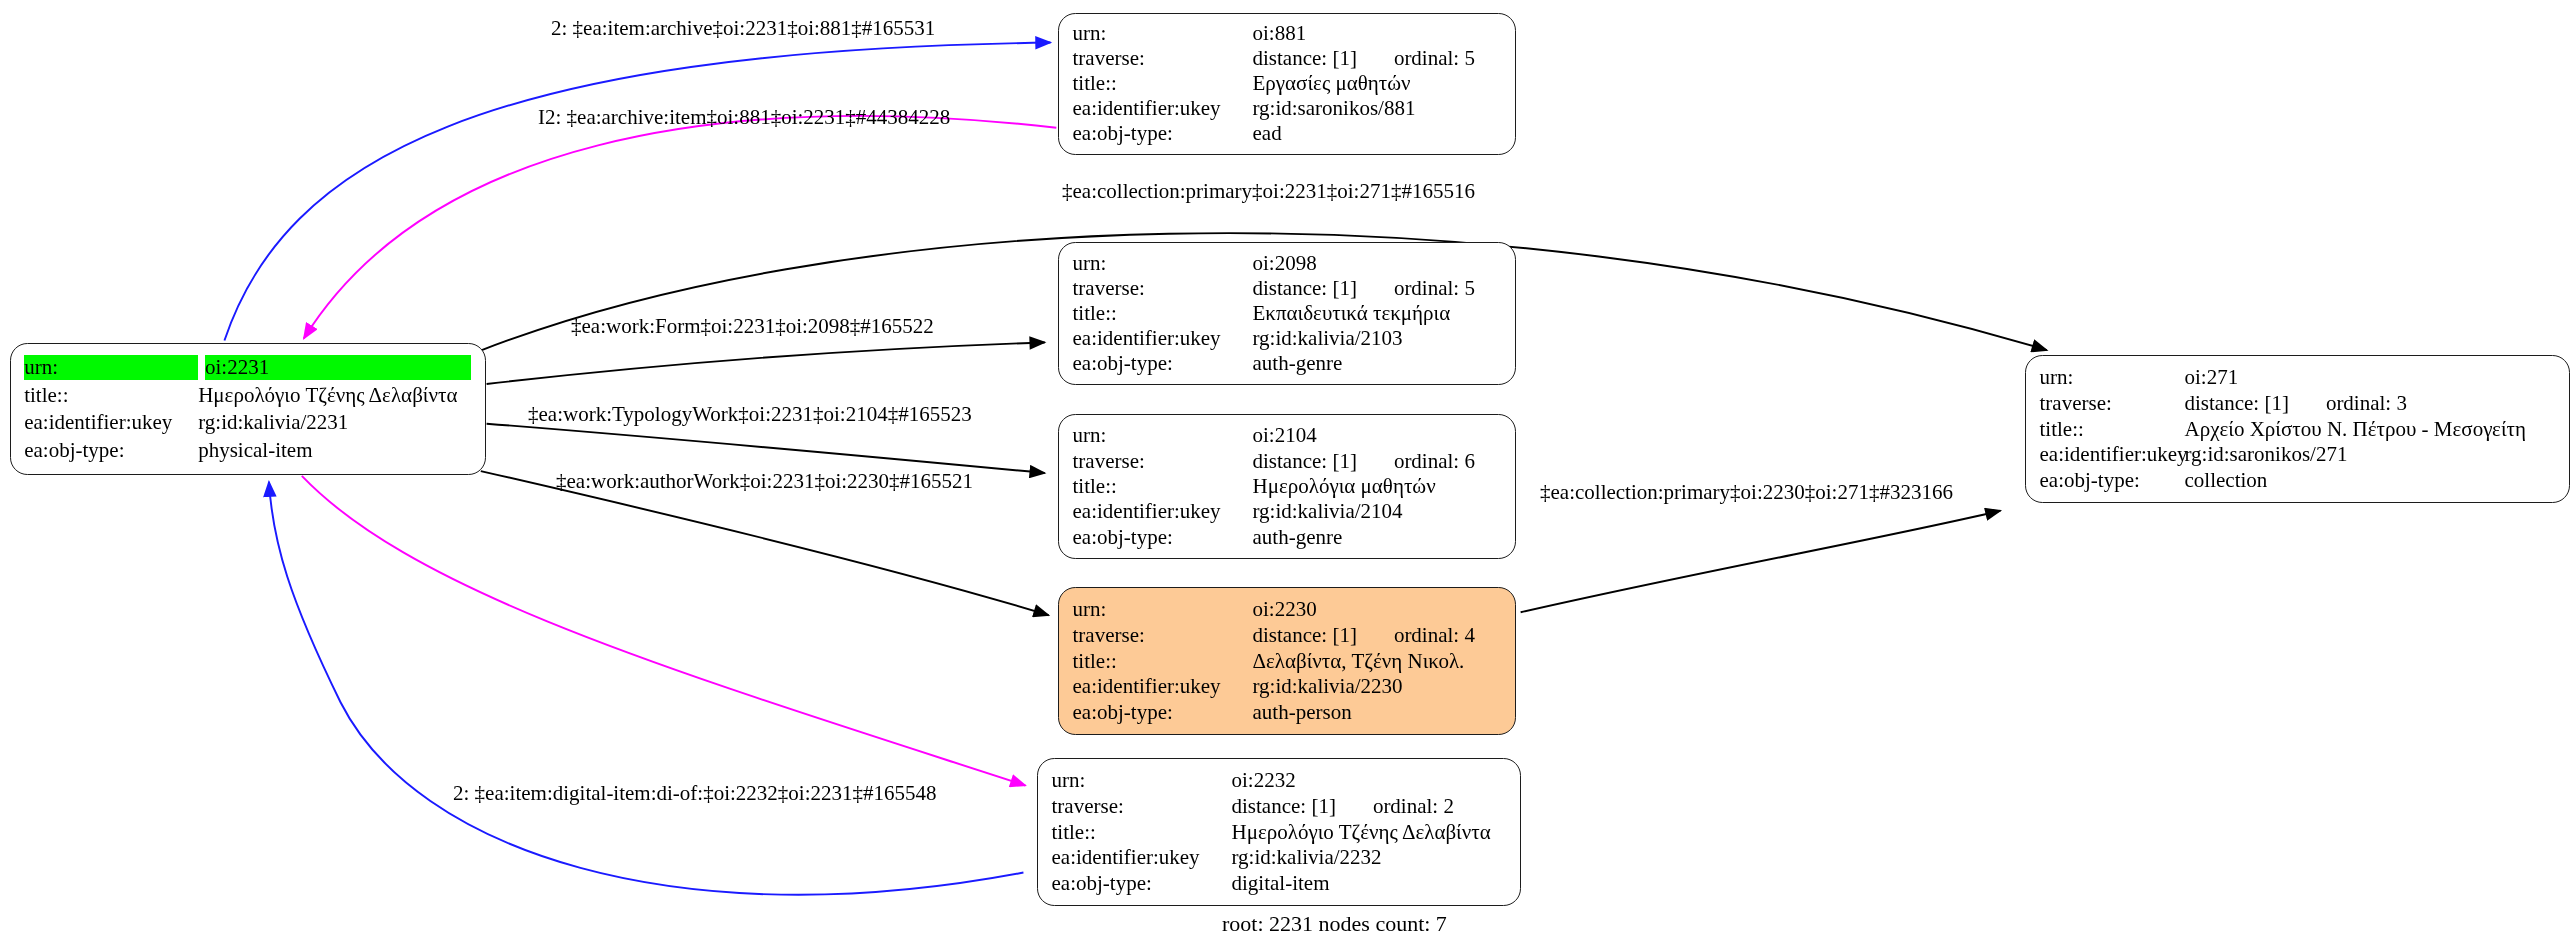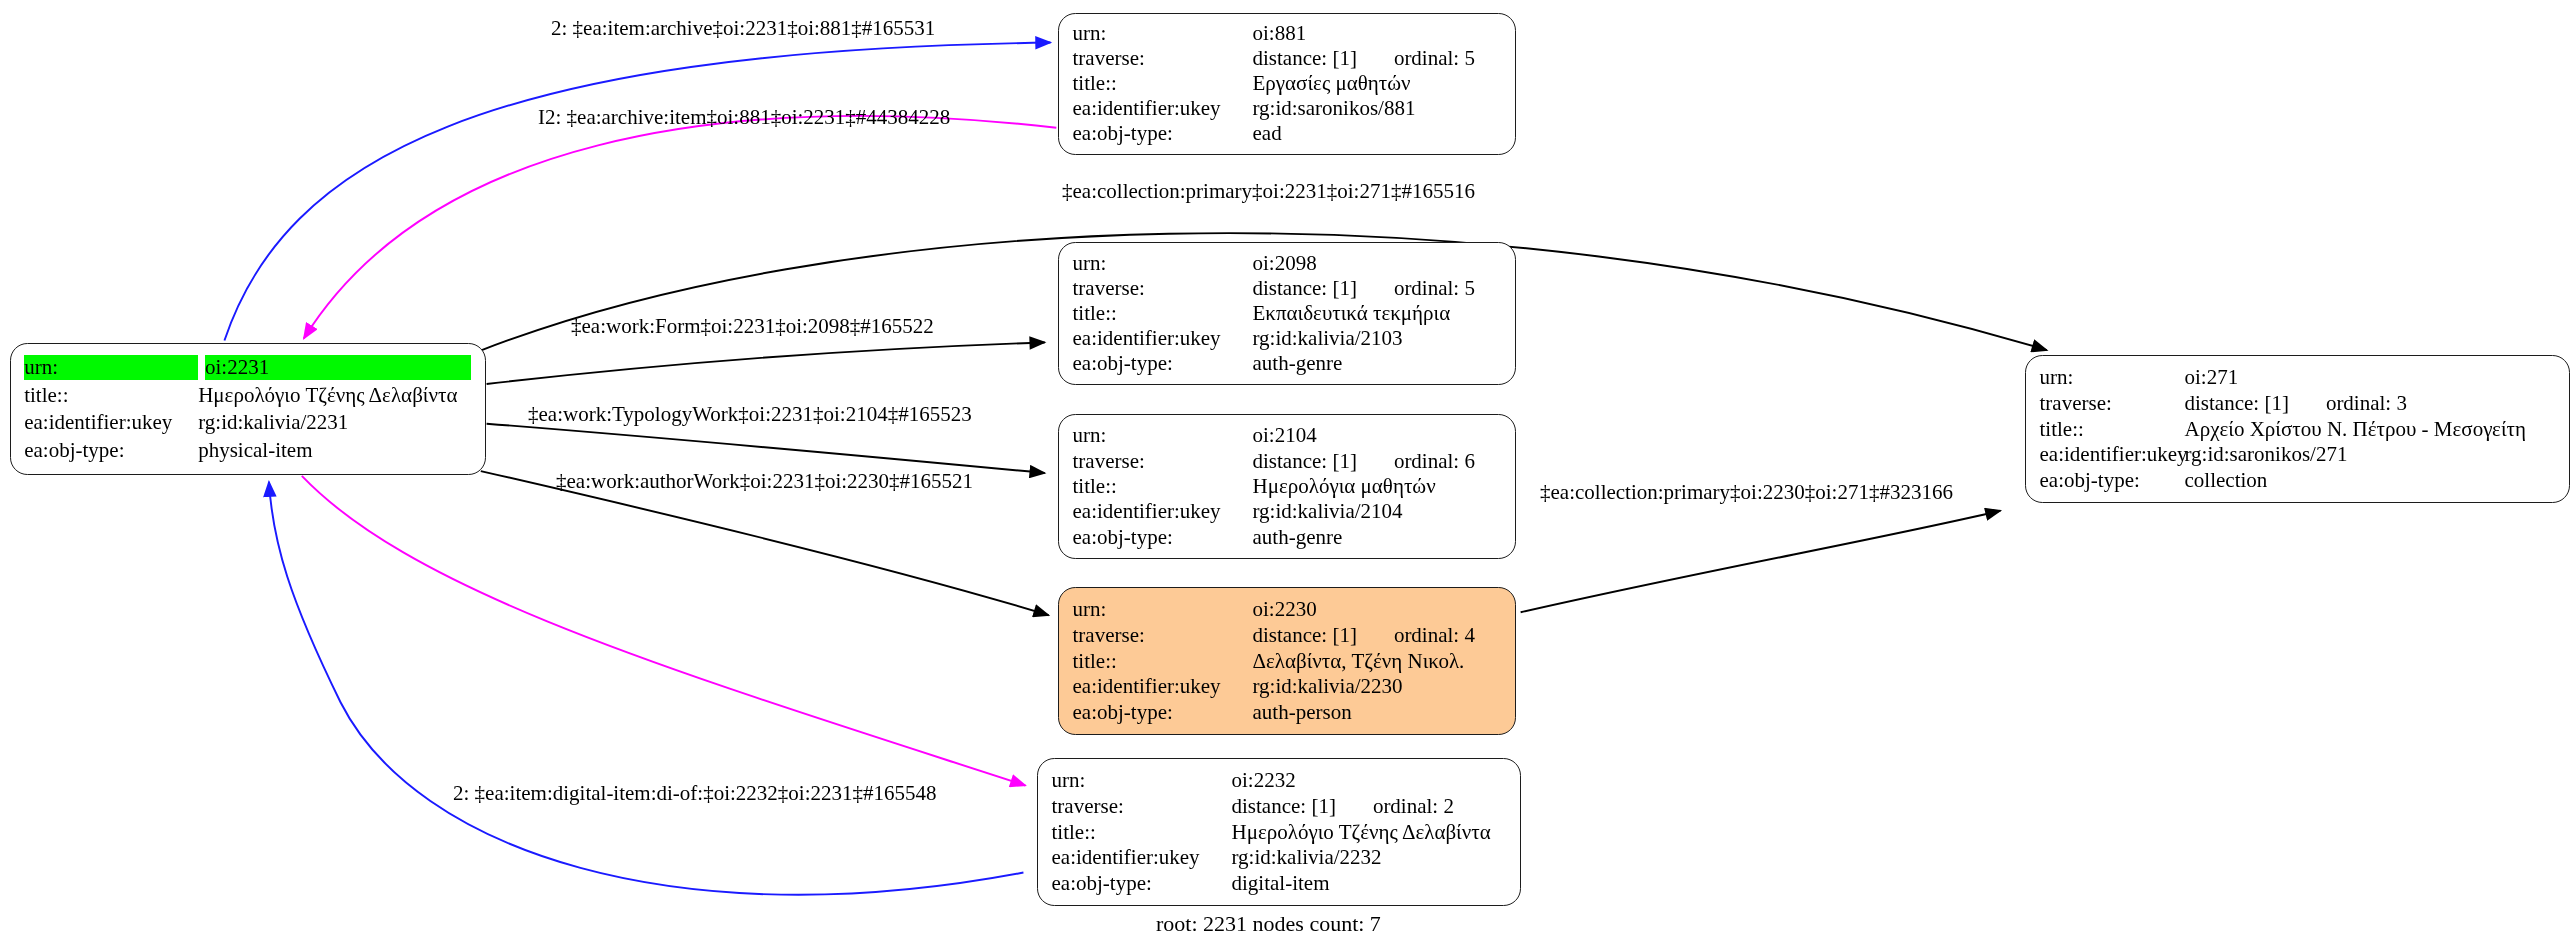--- a/index.html
+++ b/index.html
@@ -236,16 +236,16 @@
 
   <div class="edge-label" style="left:551px;top:17px;">2: ‡ea:item:archive‡oi:2231‡oi:881‡#165531</div>
   <div class="edge-label" style="left:538px;top:106px;">I2: ‡ea:archive:item‡oi:881‡oi:2231‡#44384228</div>
   <div class="edge-label" style="left:1062px;top:180px;">‡ea:collection:primary‡oi:2231‡oi:271‡#165516</div>
   <div class="edge-label" style="left:571px;top:315px;">‡ea:work:Form‡oi:2231‡oi:2098‡#165522</div>
   <div class="edge-label" style="left:528px;top:403px;">‡ea:work:TypologyWork‡oi:2231‡oi:2104‡#165523</div>
   <div class="edge-label" style="left:556px;top:470px;">‡ea:work:authorWork‡oi:2231‡oi:2230‡#165521</div>
   <div class="edge-label" style="left:453px;top:782px;">2: ‡ea:item:digital-item:di-of:‡oi:2232‡oi:2231‡#165548</div>
   <div class="edge-label" style="left:1540px;top:481px;">‡ea:collection:primary‡oi:2230‡oi:271‡#323166</div>
 
-  <div class="caption" style="left:1156px;top:911px;">root: 2231 nodes count: 7</div>
+  <div class="caption" style="left:1222px;top:911px;">root: 2231 nodes count: 7</div>
 
 </div>
 
 
 </body></html>

